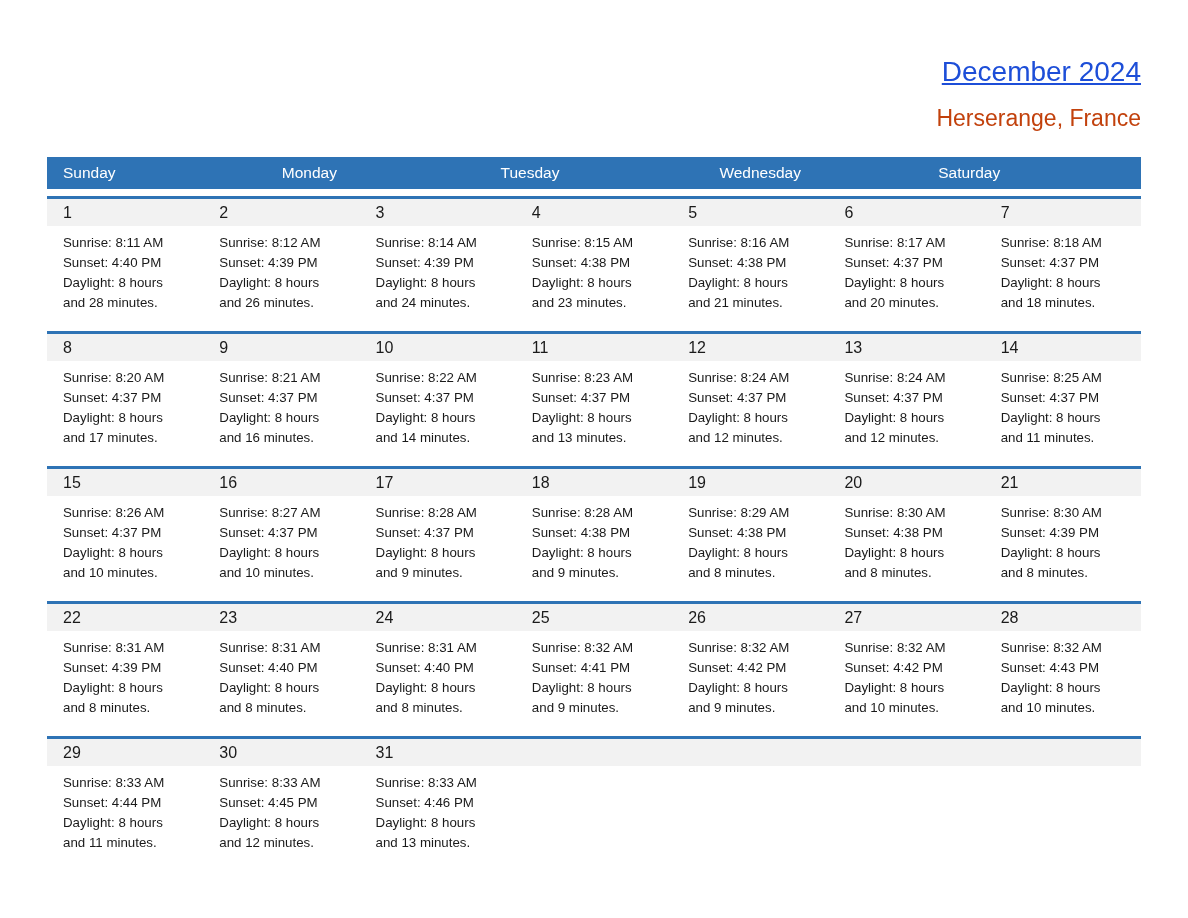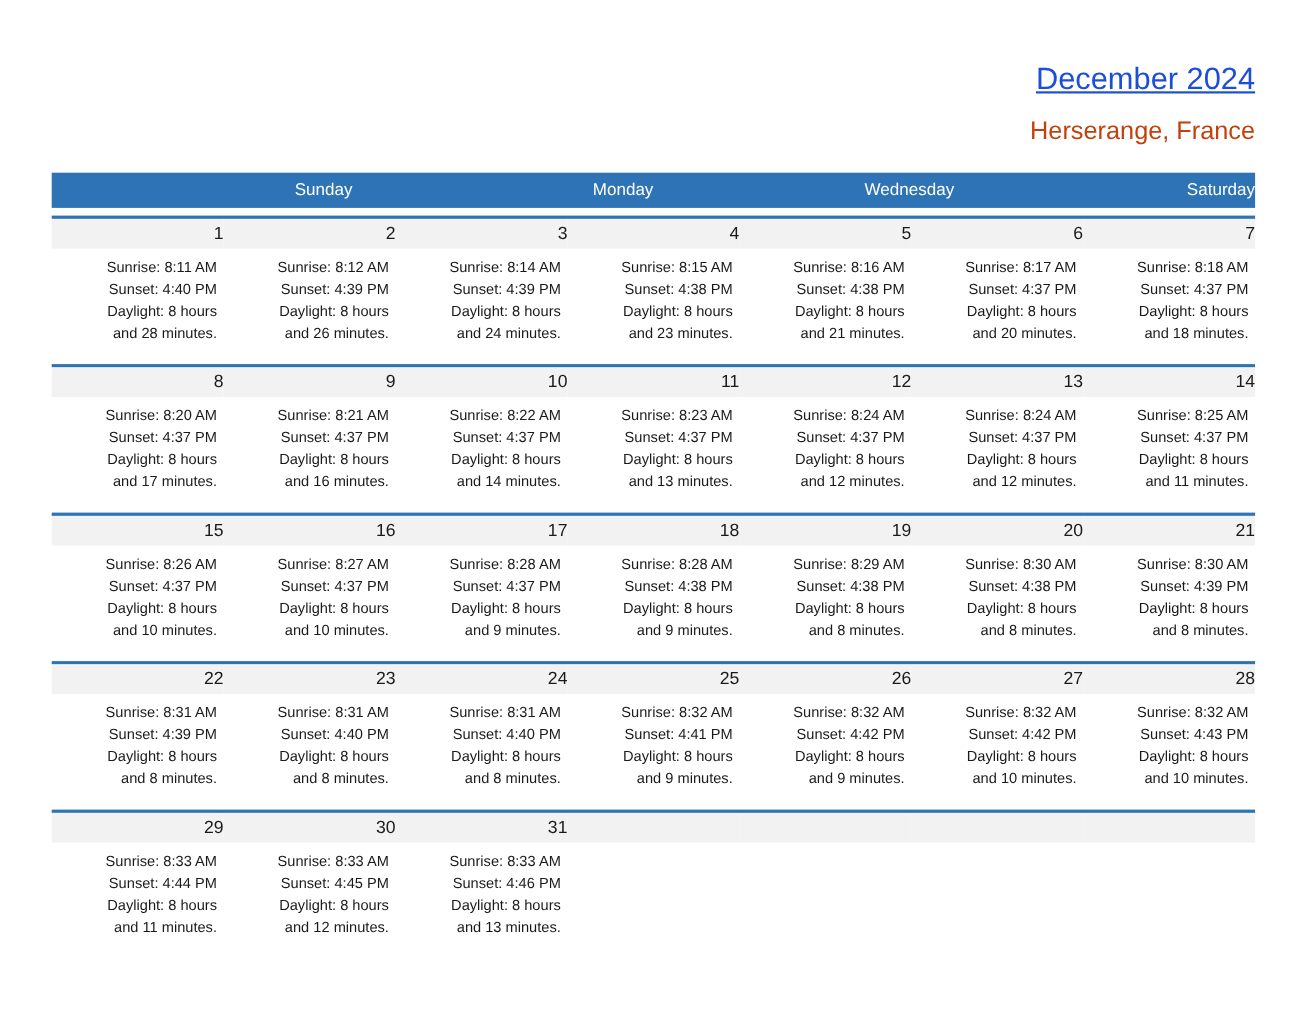--- a/index.html
+++ b/index.html
@@ -84,21 +84,20 @@
     line-height: 30px;
     white-space: nowrap;
   }
 
   
   .calendar {
     position: absolute;
     left: 47px;
     top: 157px;
     width: 1094px;
-    text-align: right;
   }
   .weekhead {
     display: flex;
     background: #2e73b5;
     height: 32px;
   }
   .weekhead .wh {
     flex: 1 1 0;
     color: #ffffff;
     font-size: 15.5px;
@@ -157,20 +156,21 @@
       <div class="cal-location">Herserange, France</div>
     </div>
 
   </div>
 
   <div class="calendar">
 
     <div class="weekhead">
       <div class="wh">Sunday</div>
       <div class="wh">Monday</div>
+      <div class="wh">Tuesday</div>
       <div class="wh">Wednesday</div>
       <div class="wh">Saturday</div>
     </div>
 
     <div class="week">
       <div class="daycell">
         <div class="daynum-strip">
             <div class="daynum">1</div>
           </div>
         <div class="dayinfo">

